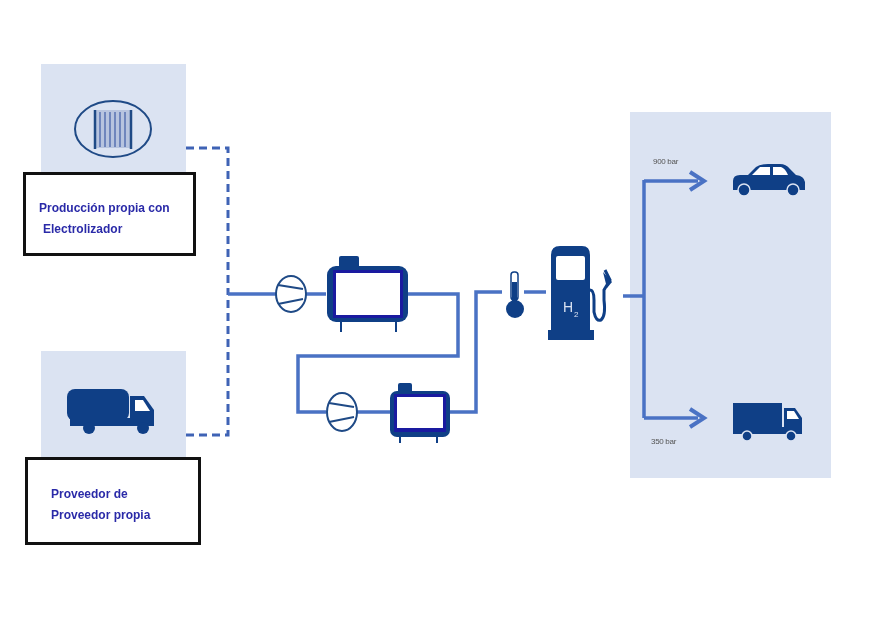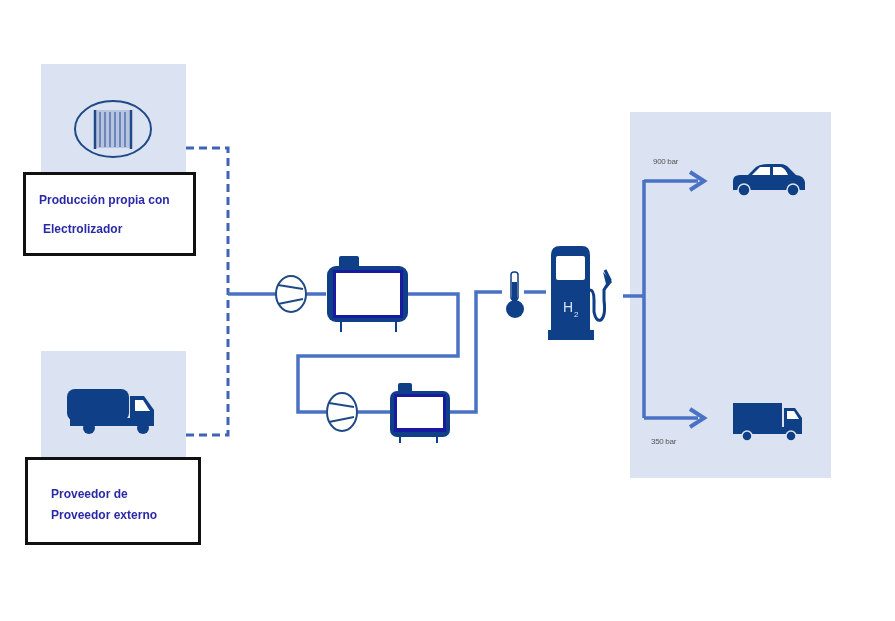--- a/index.html
+++ b/index.html
@@ -11,26 +11,26 @@
   .bar-label { position: absolute; font-size: 8px; color: #555555; font-family: "Liberation Sans", sans-serif; letter-spacing: -0.3px; }
 </style>
 </head>
 <body>
 
 <div class="panel" style="left:41px; top:64px; width:145px; height:110px;"></div>
 <div class="panel" style="left:41px; top:351px; width:145px; height:107px;"></div>
 <div class="panel" style="left:630px; top:112px; width:201px; height:366px;"></div>
 
 <div class="label-box" style="left:23px; top:172px; width:173px; height:84px;"></div>
-<div class="label-text" style="left:39px; top:190px;">Producción propia con</div>
+<div class="label-text" style="left:39px; top:198px;">Producción propia con</div>
 <div class="label-text" style="left:43px; top:219px;">Electrolizador</div>
 
 <div class="label-box" style="left:25px; top:457px; width:176px; height:88px;"></div>
 <div class="label-text" style="left:51px; top:484px;">Proveedor de</div>
-<div class="label-text" style="left:51px; top:505px;">Proveedor externo</div>
+<div class="label-text" style="left:51px; top:505px;">Proveedor propia</div>
 
 <div class="bar-label" style="left:653px; top:157px;">900 bar</div>
 <div class="bar-label" style="left:651px; top:437px;">350 bar</div>
 
 <svg class="main" width="895" height="621" viewBox="0 0 895 621">
 
   <g stroke="#3f63b5" stroke-width="3" fill="none" stroke-dasharray="8,5">
     <path d="M186 148 L228 148 L228 295"></path>
   </g>
   <g stroke="#3f63b5" stroke-width="3" fill="none" stroke-dasharray="8,5">

